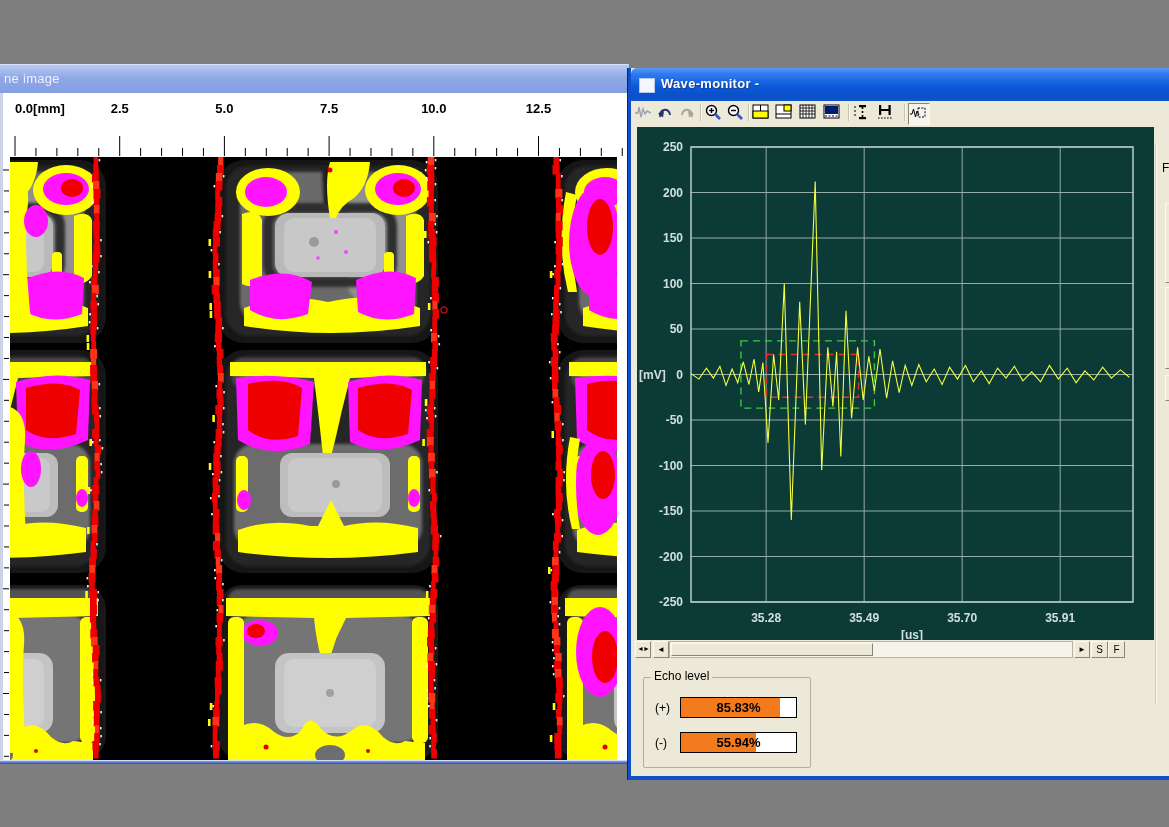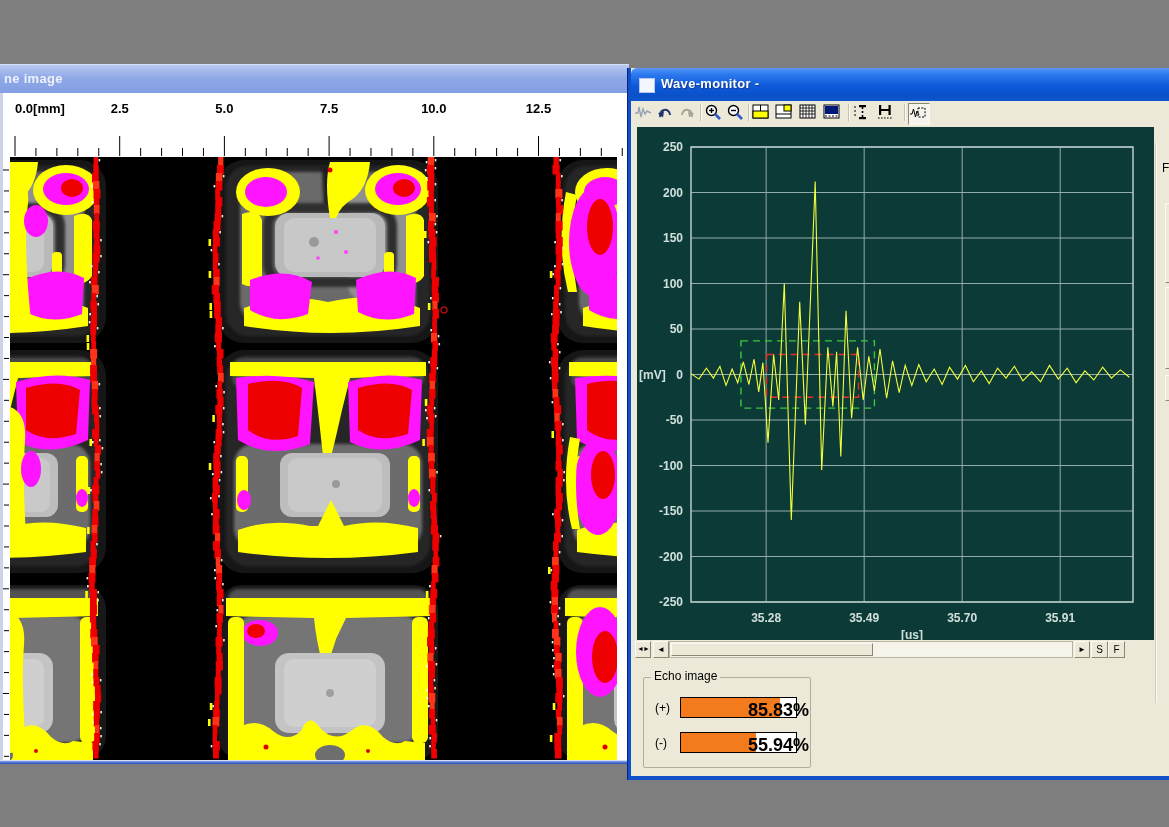--- a/index.html
+++ b/index.html
@@ -1,20 +1,20 @@
 <!DOCTYPE html>
 <html><head>
 <meta charset="utf-8">
 <style>
   html,body{margin:0;padding:0;}
   body{width:1169px;height:827px;position:relative;overflow:hidden;background:#7e7e7e;font-family:"Liberation Sans",sans-serif;}
   .abs{position:absolute;}
   #img-window{left:0;top:64px;width:629px;height:700px;background:#fff;}
   #img-titlebar{left:0;top:0;width:629px;height:29px;background:linear-gradient(180deg,#b9c9f2 0%,#8ea8e6 45%,#839ee2 100%);border-top:1px solid #d4e0f8;}
-  #img-title{left:4px;top:6px;color:#eef1fb;font-size:13px;font-weight:bold;letter-spacing:0.3px;}
+  #img-title{left:4px;top:6px;color:#eef1fb;font-size:13px;font-weight:normal;letter-spacing:0.3px;}
   #img-leftstrip{left:0;top:29px;width:3px;height:667px;background:#ccd3e6;}
   #img-bottom{left:0;top:696px;width:629px;height:4px;background:linear-gradient(180deg,#ffffff 0%,#6f8fe0 40%,#2a4bb4 100%);}
   #hruler{left:0;top:29px;}
   #vruler{left:0;top:93px;}
   #scan{left:10px;top:93px;width:607px;height:603px;background:#000;}
   #wave-window{left:628px;top:68px;width:541px;height:708px;background:#ECE9D8;border-left:3px solid #1150c8;border-bottom:4px solid #1150c8;box-shadow:-1px 0 0 #06227e;}
   #wave-titlebar{left:0;top:0;width:541px;height:33px;background:linear-gradient(180deg,#5a96f5 0%,#2e7bef 18%,#0c59da 55%,#0a51c8 85%,#0f56cf 100%);border-top-left-radius:6px;}
   #wave-icon{left:8px;top:10px;width:14px;height:13px;background:#f4f6ff;border:1px solid #b9c6ef;}
   #wave-title{left:30px;top:8px;color:#ffffff;font-size:13px;font-weight:bold;letter-spacing:0.3px;text-shadow:1px 1px 1px #1a3c8c;}
   #toolbar{left:0;top:33px;width:538px;height:24px;background:#ECE9D8;}
@@ -24,21 +24,21 @@
   #plot{left:6px;top:59px;width:517px;height:513px;background:#3b82f6;}
   #scrollrow{left:0;top:573px;width:538px;height:18px;background:#ECE9D8;}
   .sbtn{position:absolute;top:0;height:17px;background:#ECE9D8;border:1px solid;border-color:#fbfaf4 #8a8774 #8a8774 #fbfaf4;box-sizing:border-box;font-size:10px;text-align:center;color:#000;}
   #strack{position:absolute;left:38px;top:0;width:404px;height:17px;background:#f6f4ea;border:1px solid #b8b4a0;box-sizing:border-box;}
   #sthumb{position:absolute;left:1px;top:1px;width:202px;height:13px;background:#ECE9D8;border:1px solid;border-color:#fbfaf4 #8a8774 #8a8774 #fbfaf4;box-sizing:border-box;}
   #echo-group{left:12px;top:609px;width:166px;height:89px;border:1px solid #b4ae98;border-radius:2px;}
   #echo-label{left:20px;top:601px;background:#ECE9D8;padding:0 3px;font-size:12px;color:#000;}
   .echo-row-label{position:absolute;left:24px;font-size:12px;color:#000;}
   .echo-bar{position:absolute;left:49px;width:117px;height:21px;background:#fff;border:1px solid #000;box-sizing:border-box;}
   .echo-fill{position:absolute;left:0;top:0;height:100%;background:#f47a1e;}
-  .echo-text{position:absolute;width:100%;top:2px;text-align:center;font-size:18px;font-weight:bold;color:#000;padding-left:40px;}
+  .echo-text{position:absolute;width:100%;top:2px;text-align:center;font-size:13px;font-weight:bold;color:#000;}
   #side-panel{left:524px;top:35px;width:17px;height:669px;background:#ECE9D8;}
   #side-groove{position:absolute;left:0;top:40px;width:1px;height:560px;background:#cfcabc;border-right:1px solid #fbfaf4;}
   #side-f{position:absolute;left:7px;top:58px;font-size:12px;color:#000;}
   .side-frag{position:absolute;left:10px;width:8px;background:#ECE9D8;border:1px solid;border-color:#fbfaf4 #8a8774 #8a8774 #fbfaf4;}
   text{font-family:"Liberation Sans",sans-serif;}
 </style>
 </head>
 <body>
 
 <div class="abs" id="img-window">
@@ -804,21 +804,21 @@
     <div class="sbtn" id="fit-btn" style="left:4px;width:16px;"><span style="font-size:7px;letter-spacing:-1px;">◄►</span></div>
     <div class="sbtn" style="left:22px;width:16px;font-size:8px;line-height:15px;">◄</div>
     <div id="strack">
       <div id="sthumb"></div>
     </div>
     <div class="sbtn" style="left:443px;width:16px;font-size:8px;line-height:15px;">►</div>
     <div class="sbtn" style="left:460px;width:17px;line-height:15px;">S</div>
     <div class="sbtn" style="left:477px;width:17px;line-height:15px;">F</div>
   </div>
   <div class="abs" id="echo-group"></div>
-  <span class="abs" id="echo-label">Echo image</span>
+  <span class="abs" id="echo-label">Echo level</span>
   <span class="echo-row-label" style="top:633px;">(+)</span>
   <div class="echo-bar" style="top:629px;">
     <div class="echo-fill" id="fill0" style="width: 85.83%;"></div>
     <div class="echo-text">85.83%</div>
   </div>
   <span class="echo-row-label" style="top:668px;">(-)</span>
   <div class="echo-bar" style="top:664px;">
     <div class="echo-fill" id="fill1" style="width: 64.84%;"></div>
     <div class="echo-text">55.94%</div>
   </div>

